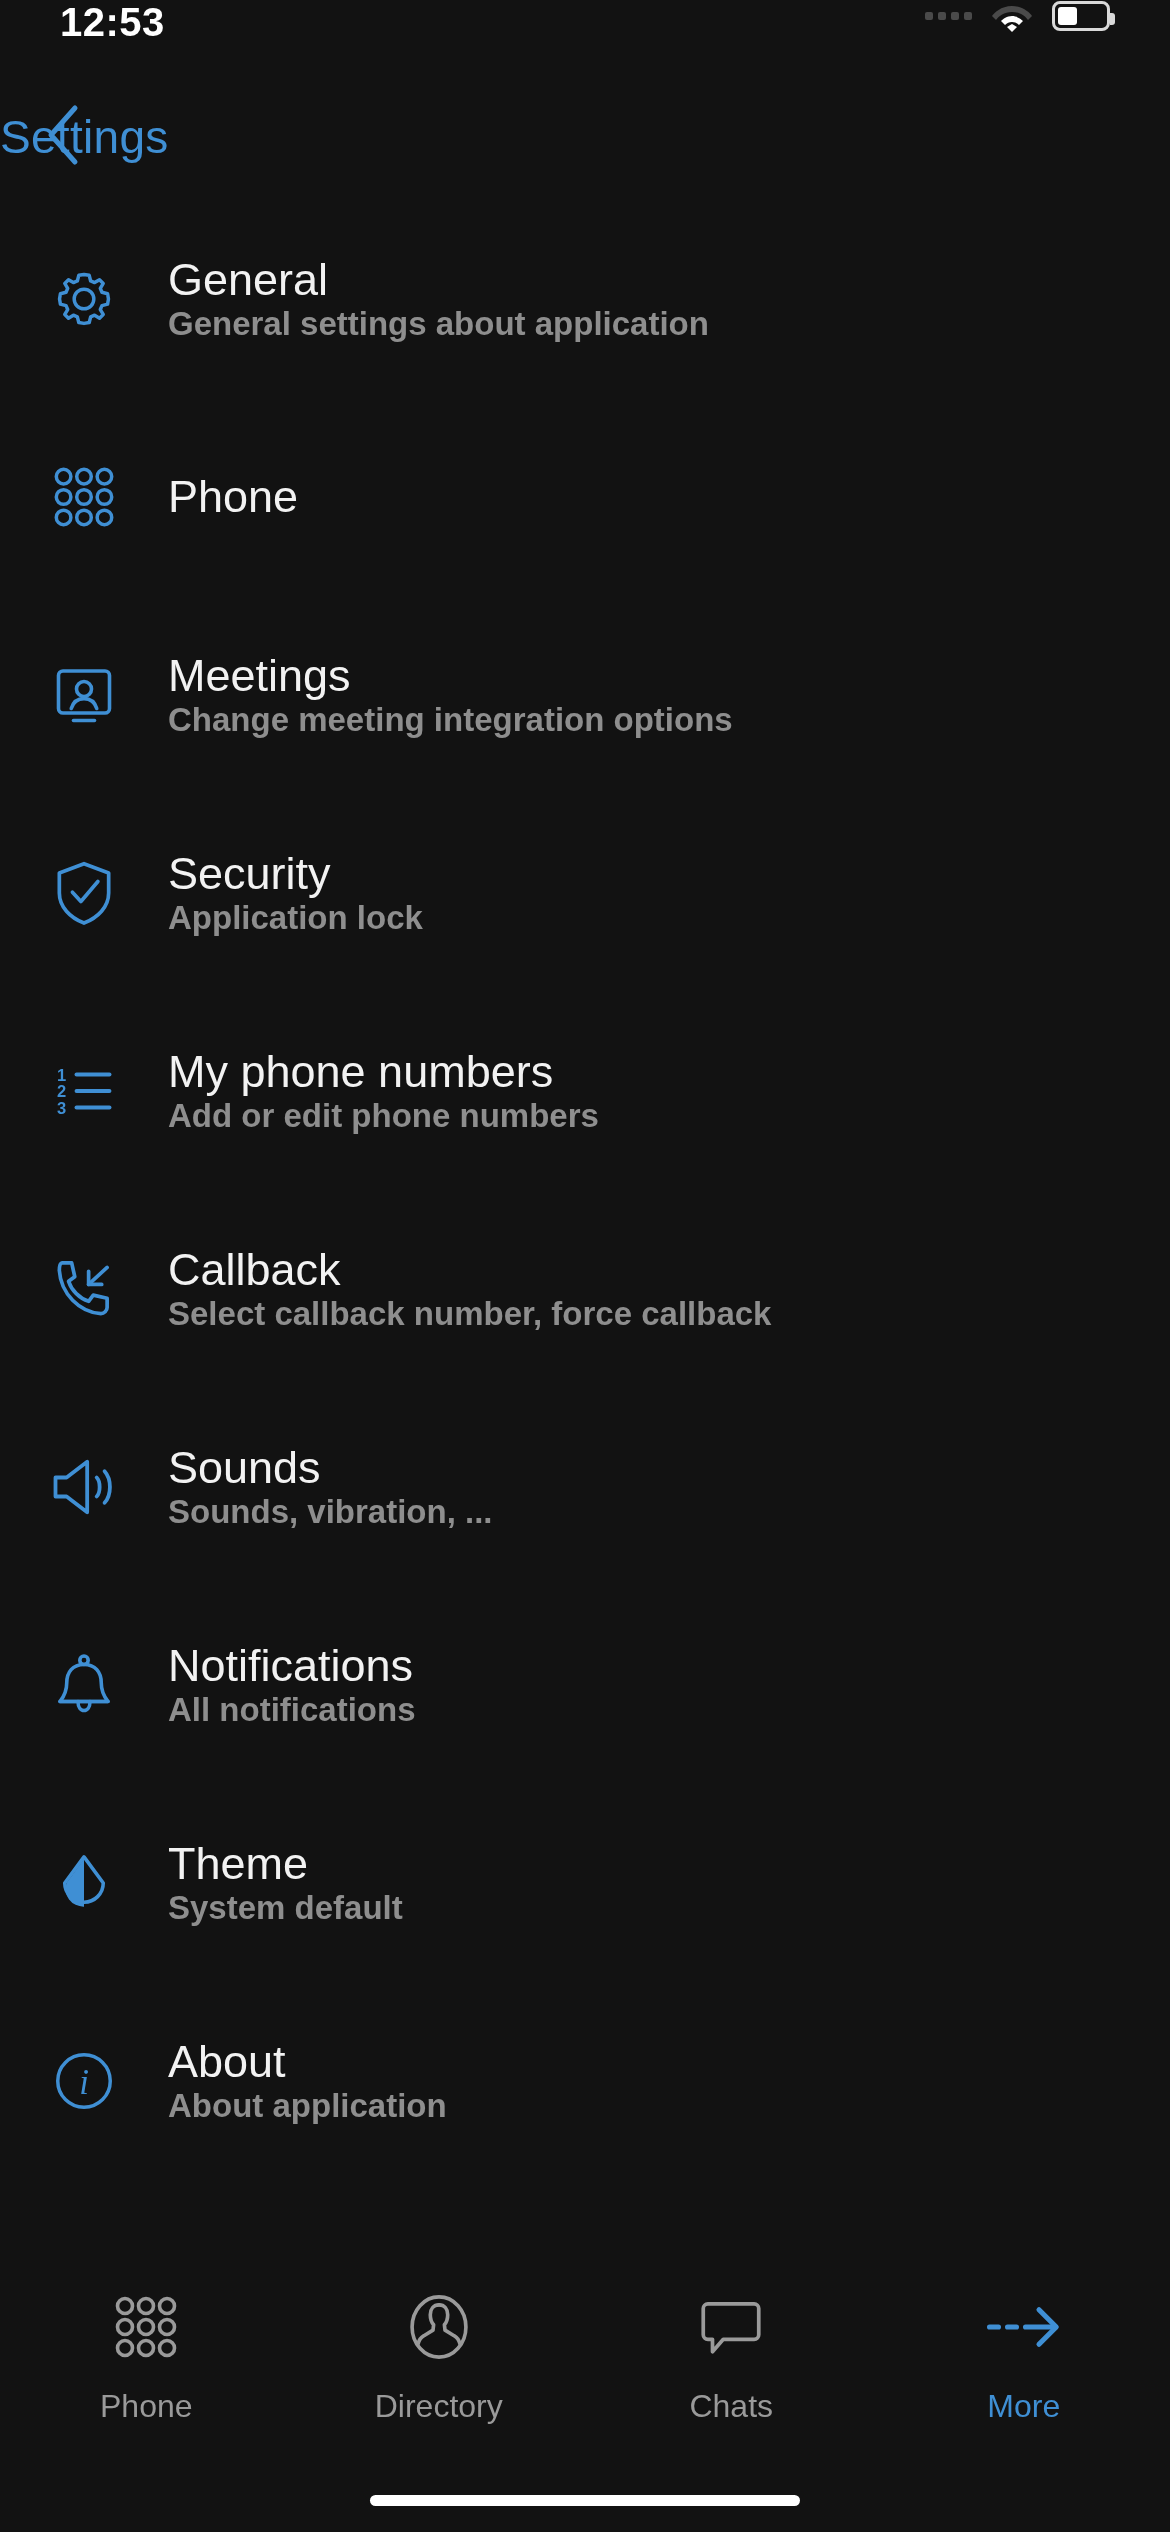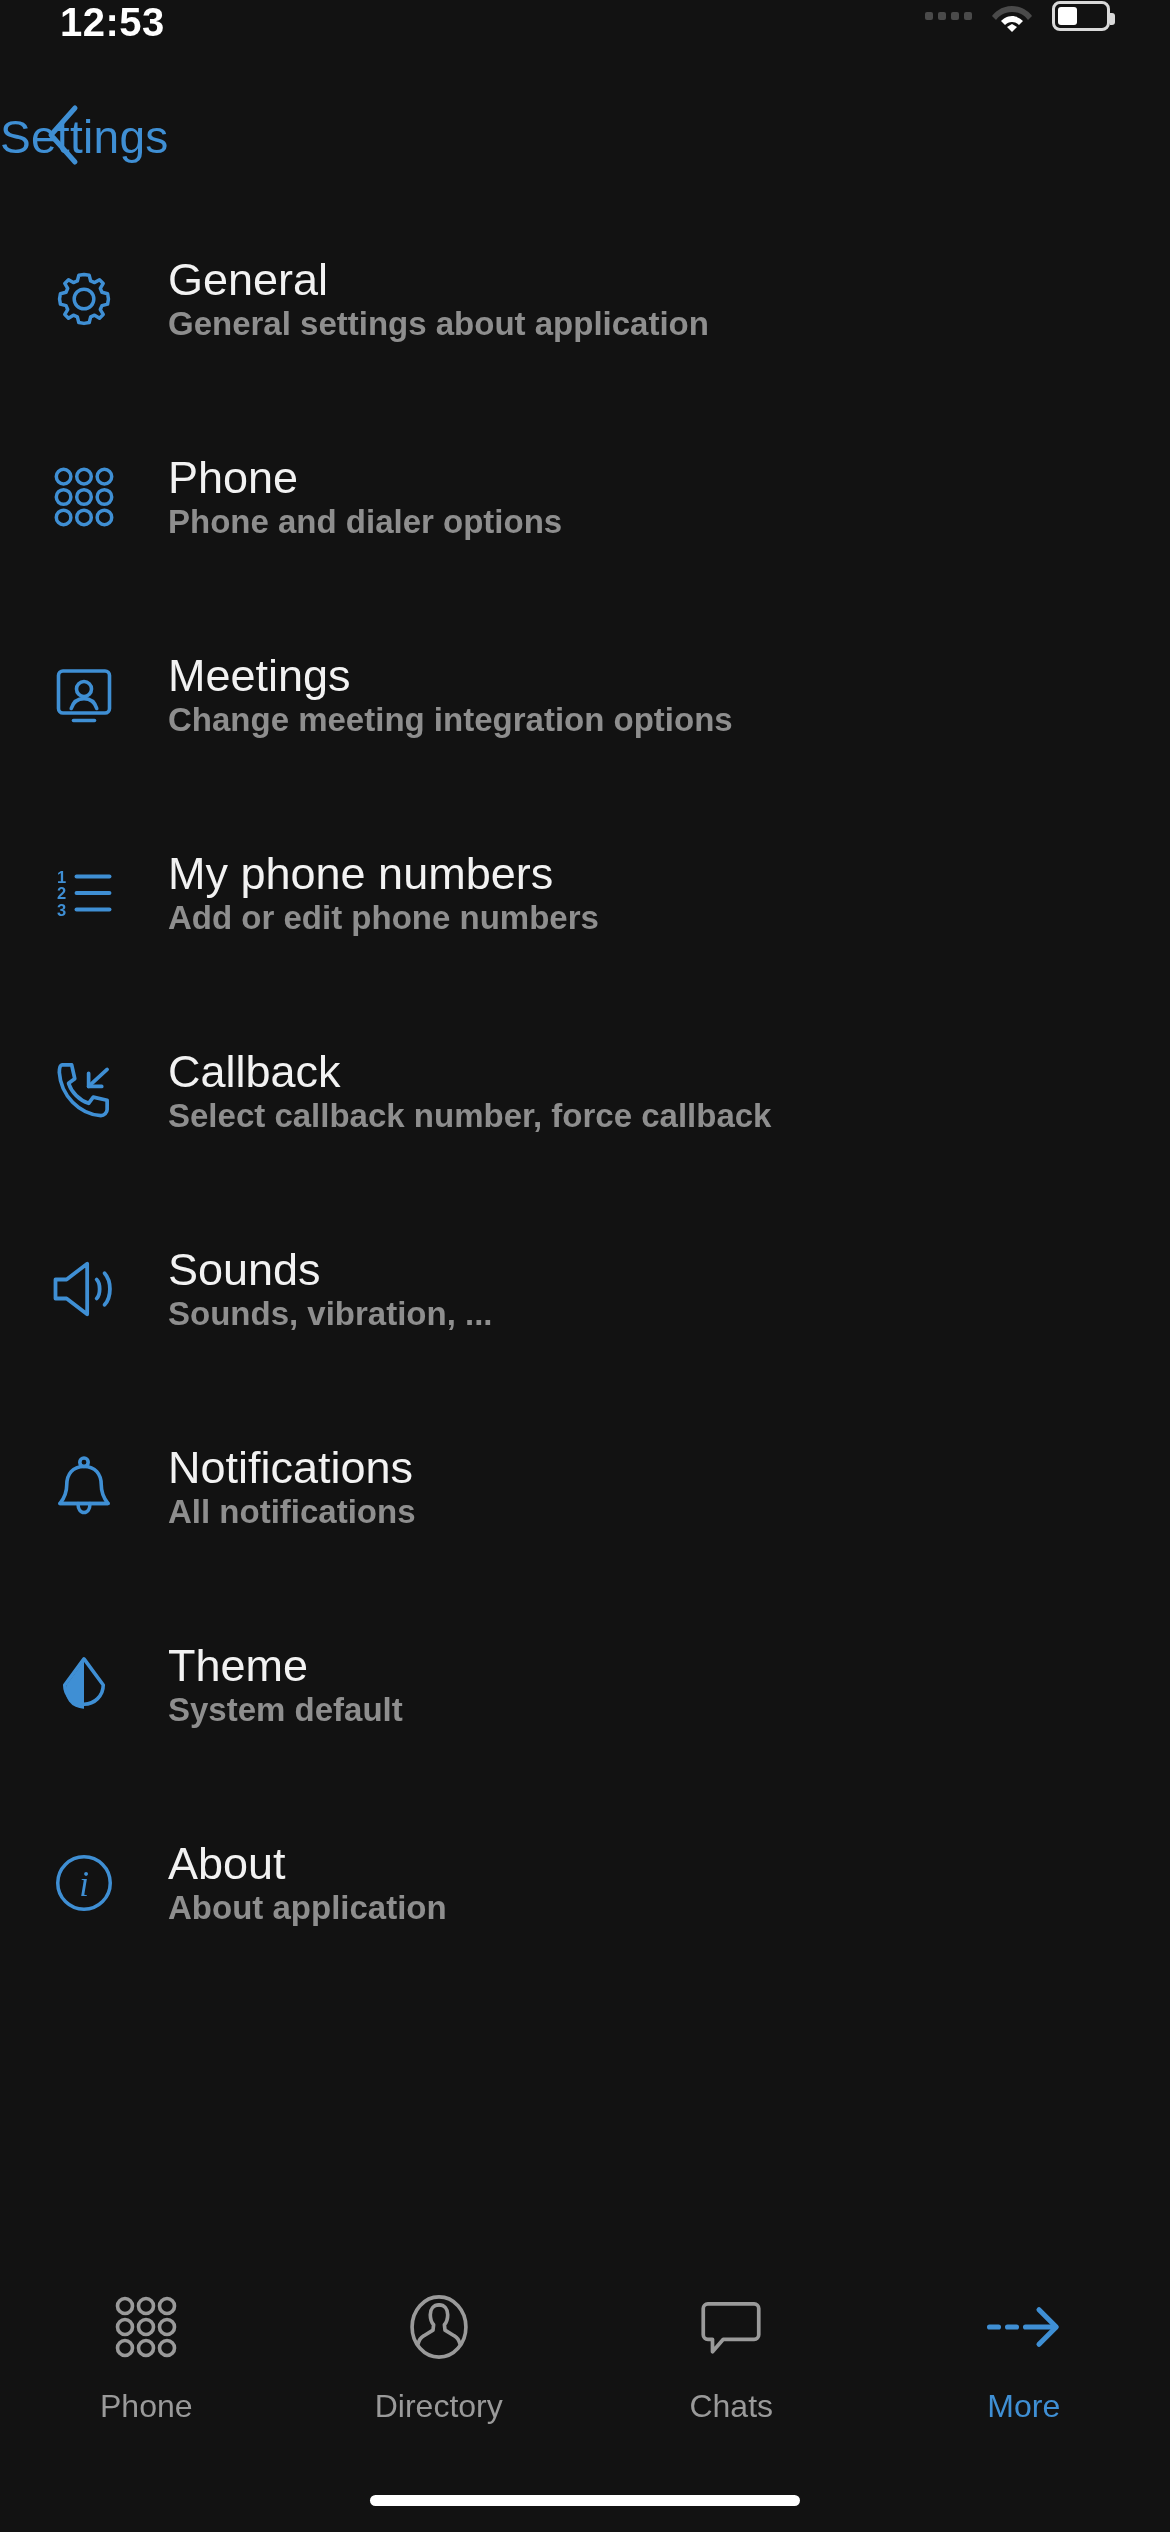--- a/index.html
+++ b/index.html
@@ -151,41 +151,54 @@
               <circle cx="24" cy="24" r="5"></circle>
               <circle cx="38" cy="24" r="5"></circle>
             <circle cx="10" cy="38" r="5"></circle>
               <circle cx="24" cy="38" r="5"></circle>
               <circle cx="38" cy="38" r="5"></circle>
           </g>
         </svg>
       </div>
       <div class="row-text">
         <div class="row-title">Phone</div>
-        <div class="row-sub">Phone and dialer options</div>
       </div>
     </div>
 
     <div class="row">
       <div class="row-icon">
         <svg width="72" height="72" viewBox="0 0 48 48">
           <g fill="none" stroke="#3f8fd4" stroke-width="2.4" stroke-linecap="round" stroke-linejoin="round">
             <rect x="7" y="8" width="34" height="28" rx="3"></rect>
             <circle cx="24" cy="20" r="5"></circle>
             <path d="M15.5 33 C17 28 20.2 26.4 24 26.4 C27.8 26.4 31 28 32.5 33"></path>
             <path d="M17 41 L31 41"></path>
           </g>
         </svg>
       </div>
       <div class="row-text">
         <div class="row-title">Meetings</div>
         <div class="row-sub">Change meeting integration options</div>
       </div>
     </div>
 
+    <div class="row">
+      <div class="row-icon">
+        <svg width="74" height="74" viewBox="0 0 48 48">
+          <g fill="none" stroke="#3f8fd4" stroke-width="2.4" stroke-linecap="round" stroke-linejoin="round">
+            <path d="M24 5 L40 11 V24 C40 33 33 40 24 43.5 C15 40 8 33 8 24 V11 Z"></path>
+            <path d="M16.5 23.5 L22 29.5 L33 16.5"></path>
+          </g>
+        </svg>
+      </div>
+      <div class="row-text">
+        <div class="row-title">Security</div>
+        <div class="row-sub">Application lock</div>
+      </div>
+    </div>
 
     <div class="row">
       <div class="row-icon">
         <svg width="72" height="72" viewBox="0 0 48 48">
           <g stroke="#3f8fd4" stroke-width="2.6" stroke-linecap="round" fill="none">
             <path d="M19 13 L41 13"></path>
               <path d="M19 24 L41 24"></path>
               <path d="M19 35 L41 35"></path>
           </g>
           <g fill="#3f8fd4" font-size="11" font-weight="700" font-family="'Liberation Sans',sans-serif">

